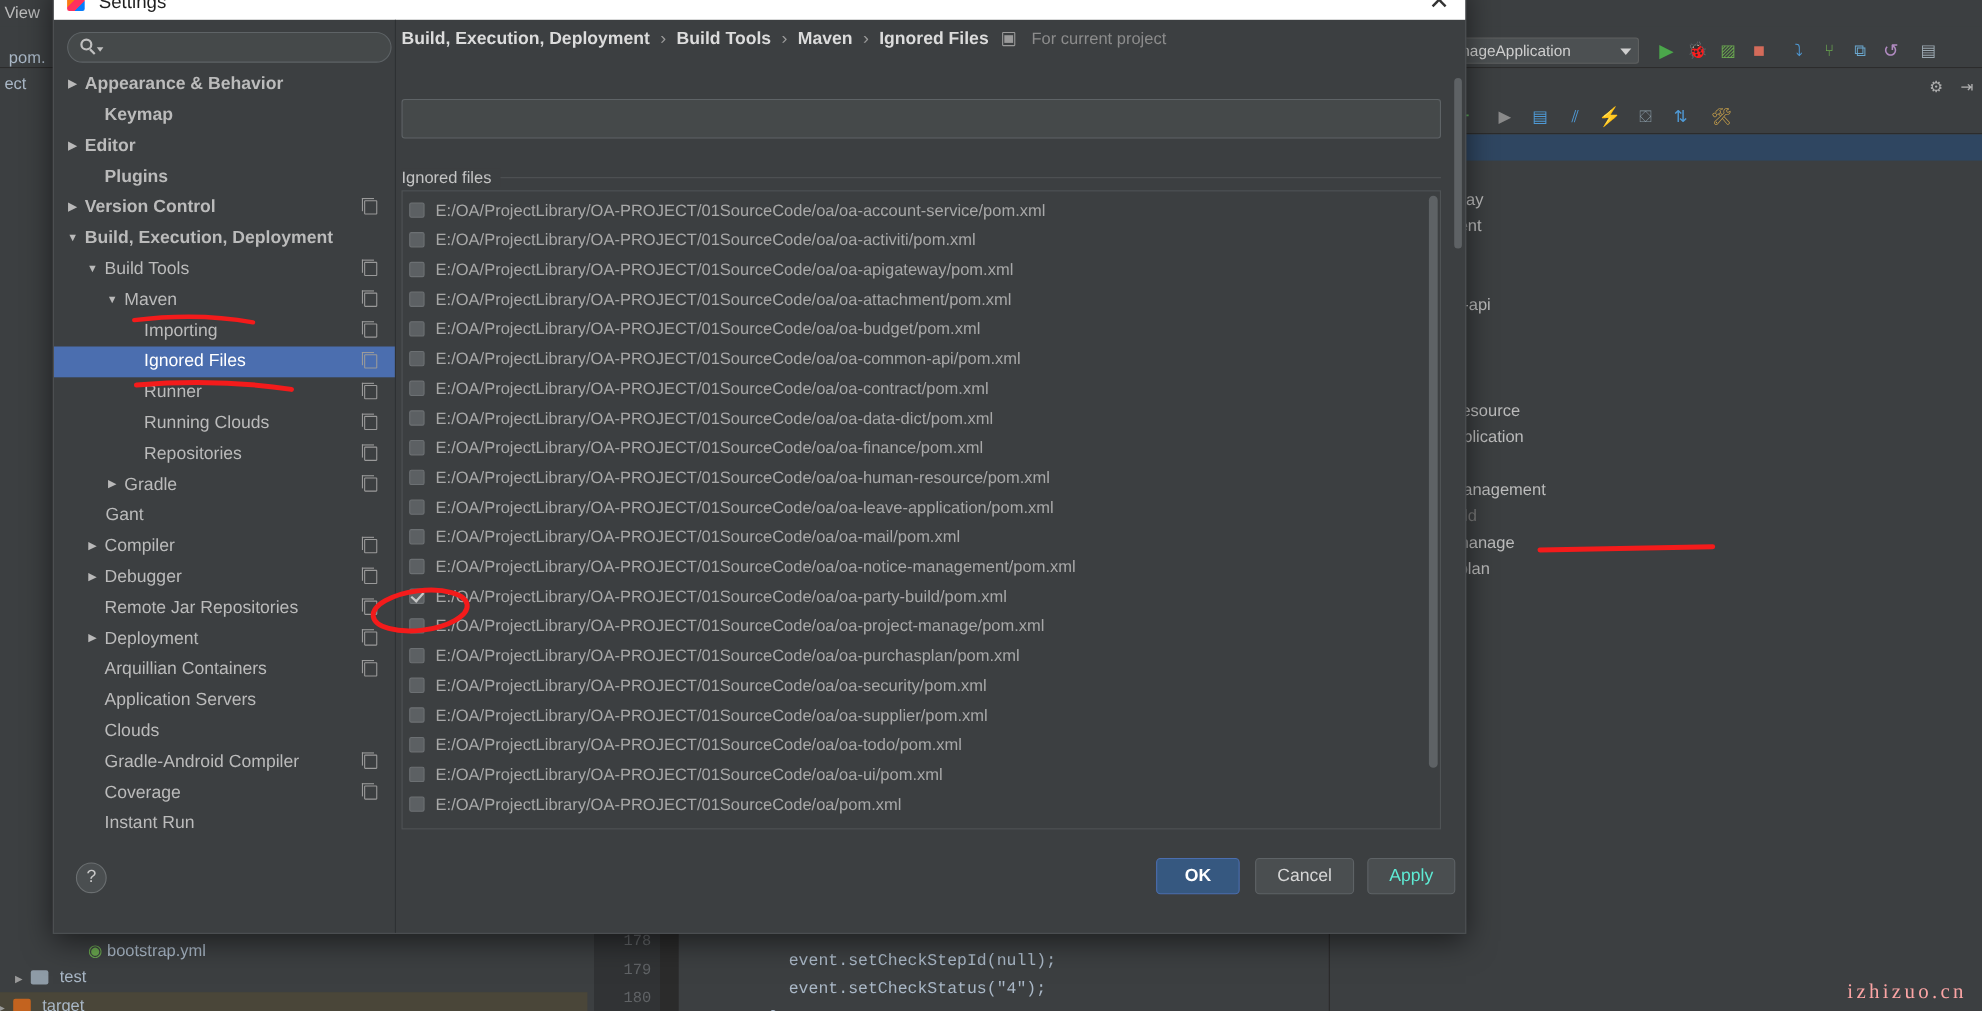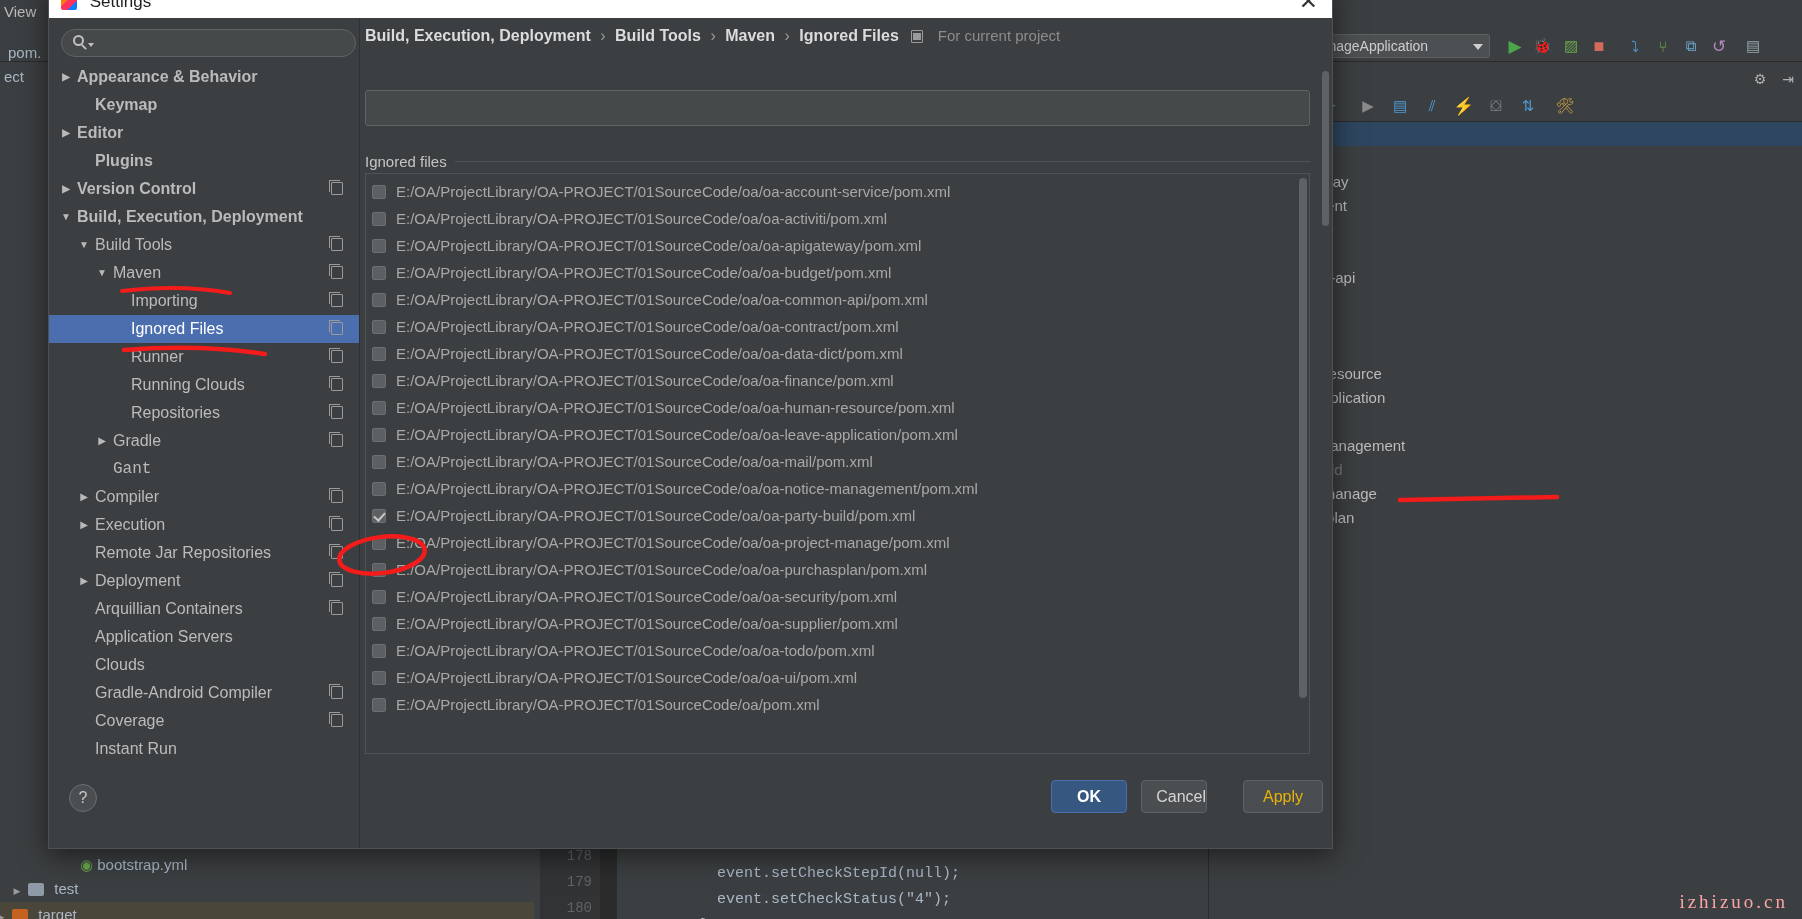--- a/index.html
+++ b/index.html
@@ -241,21 +241,21 @@
     position: absolute; left: 20px; top: 22px; width: 28px; height: 28px;
     border-radius: 50%; border: 1px solid #6b6f71; background: #4a4e50;
     color: #c9c9c9; font-size: 16px; line-height: 26px; text-align: center;
   }
   .btn {
     position: absolute; top: 18px; height: 33px; border-radius: 4px;
     font-size: 16px; line-height: 31px; text-align: center;
     border: 1px solid #5e6366; background: #4a4e50; color: #d6d6d6;
   }
   .btn.primary { background: #365880; border-color: #4b6eaf; color: #ffffff; font-weight: bold; }
-  .btn.disabled { color: #eab308; }
+  .btn.disabled { color: #5eead4; }
 
   
   .annot { position: absolute; pointer-events: none; }
 
   .watermark {
     position: absolute; right: 14px; bottom: 6px;
     color: #fca5a5; font-size: 19px; letter-spacing: 3px;
     font-family: "Liberation Serif", serif;
   }
 </style>
@@ -462,30 +462,30 @@
         <div class="side-row">
           <span class="lbl" style="left: 82px;">Repositories</span>
           <span class="proj-ic"></span>
         </div>
         <div class="side-row">
           <span class="tri" style="left: 46px;">▶</span>
           <span class="lbl" style="left: 64px;">Gradle</span>
           <span class="proj-ic"></span>
         </div>
         <div class="side-row">
-          <span class="lbl" style="left: 64px; font-family: Liberation Mono, monospace;">Gant</span>
+          <span class="lbl" style="left: 47px;">Gant</span>
         </div>
         <div class="side-row">
           <span class="tri" style="left: 28px;">▶</span>
           <span class="lbl" style="left: 46px;">Compiler</span>
           <span class="proj-ic"></span>
         </div>
         <div class="side-row">
           <span class="tri" style="left: 28px;">▶</span>
-          <span class="lbl" style="left: 46px;">Execution</span>
+          <span class="lbl" style="left: 46px;">Debugger</span>
           <span class="proj-ic"></span>
         </div>
         <div class="side-row">
           <span class="lbl" style="left: 46px;">Remote Jar Repositories</span>
           <span class="proj-ic"></span>
         </div>
         <div class="side-row">
           <span class="tri" style="left: 28px;">▶</span>
           <span class="lbl" style="left: 46px;">Deployment</span>
           <span class="proj-ic"></span>
@@ -533,20 +533,21 @@
       </div>
 
       <div class="grp-line"></div>
       <div class="grp-label">Ignored files</div>
 
       <div class="files-box">
         <div id="files-list" style="padding-top:4px;">
             <div class="file-row"><span class="cbx"></span><span>E:/OA/ProjectLibrary/OA-PROJECT/01SourceCode/oa/oa-account-service/pom.xml</span></div>
             <div class="file-row"><span class="cbx"></span><span>E:/OA/ProjectLibrary/OA-PROJECT/01SourceCode/oa/oa-activiti/pom.xml</span></div>
             <div class="file-row"><span class="cbx"></span><span>E:/OA/ProjectLibrary/OA-PROJECT/01SourceCode/oa/oa-apigateway/pom.xml</span></div>
+            <div class="file-row"><span class="cbx"></span><span>E:/OA/ProjectLibrary/OA-PROJECT/01SourceCode/oa/oa-attachment/pom.xml</span></div>
             <div class="file-row"><span class="cbx"></span><span>E:/OA/ProjectLibrary/OA-PROJECT/01SourceCode/oa/oa-budget/pom.xml</span></div>
             <div class="file-row"><span class="cbx"></span><span>E:/OA/ProjectLibrary/OA-PROJECT/01SourceCode/oa/oa-common-api/pom.xml</span></div>
             <div class="file-row"><span class="cbx"></span><span>E:/OA/ProjectLibrary/OA-PROJECT/01SourceCode/oa/oa-contract/pom.xml</span></div>
             <div class="file-row"><span class="cbx"></span><span>E:/OA/ProjectLibrary/OA-PROJECT/01SourceCode/oa/oa-data-dict/pom.xml</span></div>
             <div class="file-row"><span class="cbx"></span><span>E:/OA/ProjectLibrary/OA-PROJECT/01SourceCode/oa/oa-finance/pom.xml</span></div>
             <div class="file-row"><span class="cbx"></span><span>E:/OA/ProjectLibrary/OA-PROJECT/01SourceCode/oa/oa-human-resource/pom.xml</span></div>
             <div class="file-row"><span class="cbx"></span><span>E:/OA/ProjectLibrary/OA-PROJECT/01SourceCode/oa/oa-leave-application/pom.xml</span></div>
             <div class="file-row"><span class="cbx"></span><span>E:/OA/ProjectLibrary/OA-PROJECT/01SourceCode/oa/oa-mail/pom.xml</span></div>
             <div class="file-row"><span class="cbx"></span><span>E:/OA/ProjectLibrary/OA-PROJECT/01SourceCode/oa/oa-notice-management/pom.xml</span></div>
             <div class="file-row"><span class="cbx on"></span><span>E:/OA/ProjectLibrary/OA-PROJECT/01SourceCode/oa/oa-party-build/pom.xml</span></div>
@@ -558,21 +559,21 @@
             <div class="file-row"><span class="cbx"></span><span>E:/OA/ProjectLibrary/OA-PROJECT/01SourceCode/oa/oa-ui/pom.xml</span></div>
             <div class="file-row"><span class="cbx"></span><span>E:/OA/ProjectLibrary/OA-PROJECT/01SourceCode/oa/pom.xml</span></div>
           </div>
         <div class="files-scroll"></div>
       </div>
     </div>
 
     <div class="dlg-footer">
       <div class="help-btn">?</div>
       <div class="btn primary" style="left:1002px;width:76px;">OK</div>
-      <div class="btn" style="left:1092px;width:66px;text-align:right;">Cancel</div>
+      <div class="btn" style="left:1092px;width:90px;">Cancel</div>
       <div class="btn disabled" style="left:1194px;width:80px;">Apply</div>
     </div>
   </div>
 
   <svg class="annot" style="left:0;top:0;width:1802px;height:919px;">
 
     <path d="M 122 291 Q 180 284 230 293" stroke="#f41b1b" stroke-width="4" fill="none" stroke-linecap="round"></path>
 
     <path d="M 124 350 Q 200 344 265 354" stroke="#f41b1b" stroke-width="4.5" fill="none" stroke-linecap="round"></path>
 

